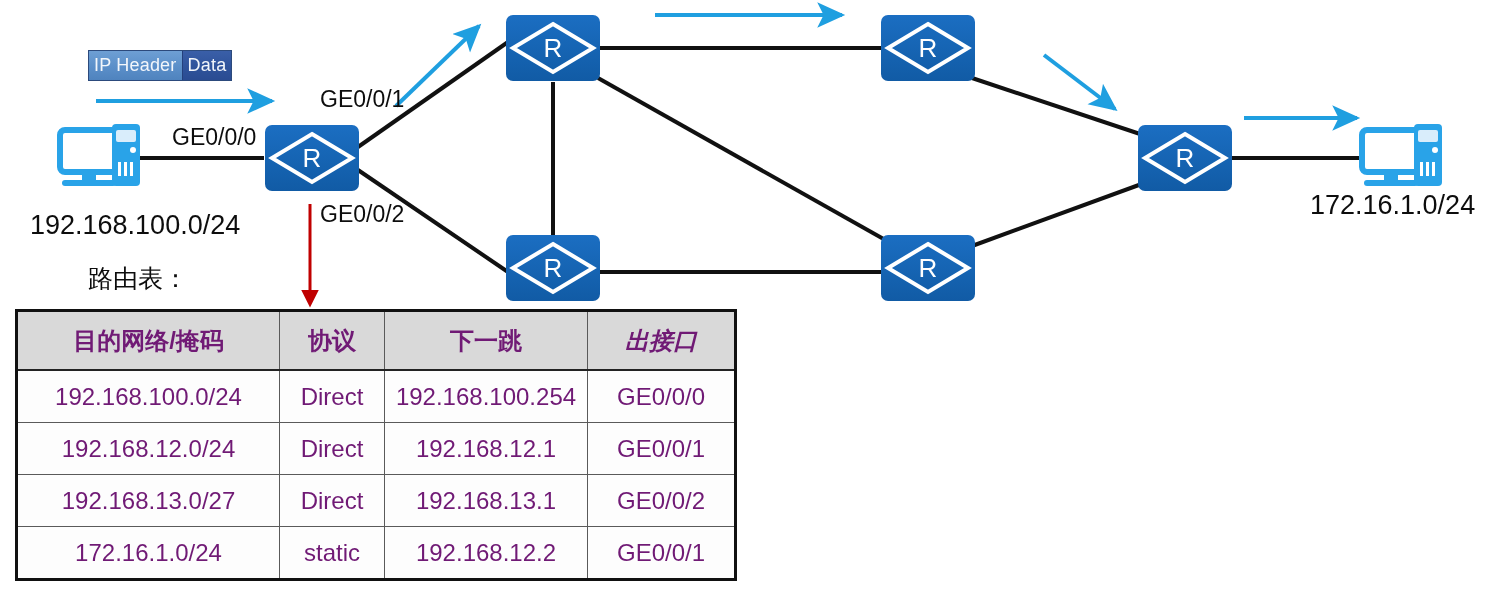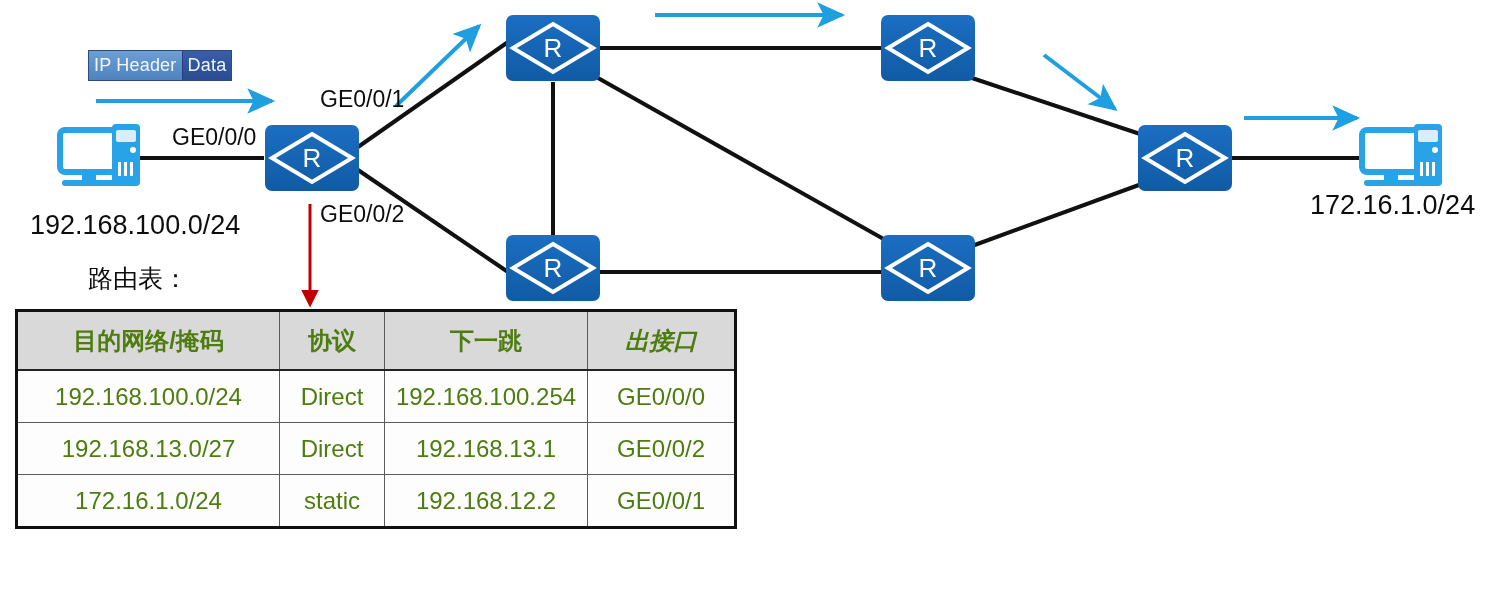--- a/index.html
+++ b/index.html
@@ -72,21 +72,21 @@
   }
   table.rt {
     border-collapse: collapse;
     width: 719px;
     table-layout: fixed;
     background: #ffffff;
   }
   table.rt th, table.rt td {
     border: 1px solid #5a5a5a;
     text-align: center;
-    color: #4d7c0f;
+    color: #701a75;
     font-family: "Liberation Sans", "DejaVu Sans", sans-serif;
   }
   table.rt thead th {
     background: #d9d9d9;
     font-size: 24px;
     font-weight: bold;
     height: 57px;
     border-top: 3px solid #111;
     border-bottom: 2px solid #222;
     padding: 0;
@@ -243,20 +243,26 @@
         </tr>
       </thead>
       <tbody>
         <tr>
           <td class="first">192.168.100.0/24</td>
           <td>Direct</td>
           <td>192.168.100.254</td>
           <td class="last">GE0/0/0</td>
         </tr>
         <tr>
+          <td class="first">192.168.12.0/24</td>
+          <td>Direct</td>
+          <td>192.168.12.1</td>
+          <td class="last">GE0/0/1</td>
+        </tr>
+        <tr>
           <td class="first">192.168.13.0/27</td>
           <td>Direct</td>
           <td>192.168.13.1</td>
           <td class="last">GE0/0/2</td>
         </tr>
         <tr class="lastrow">
           <td class="first">172.16.1.0/24</td>
           <td>static</td>
           <td>192.168.12.2</td>
           <td class="last">GE0/0/1</td>

